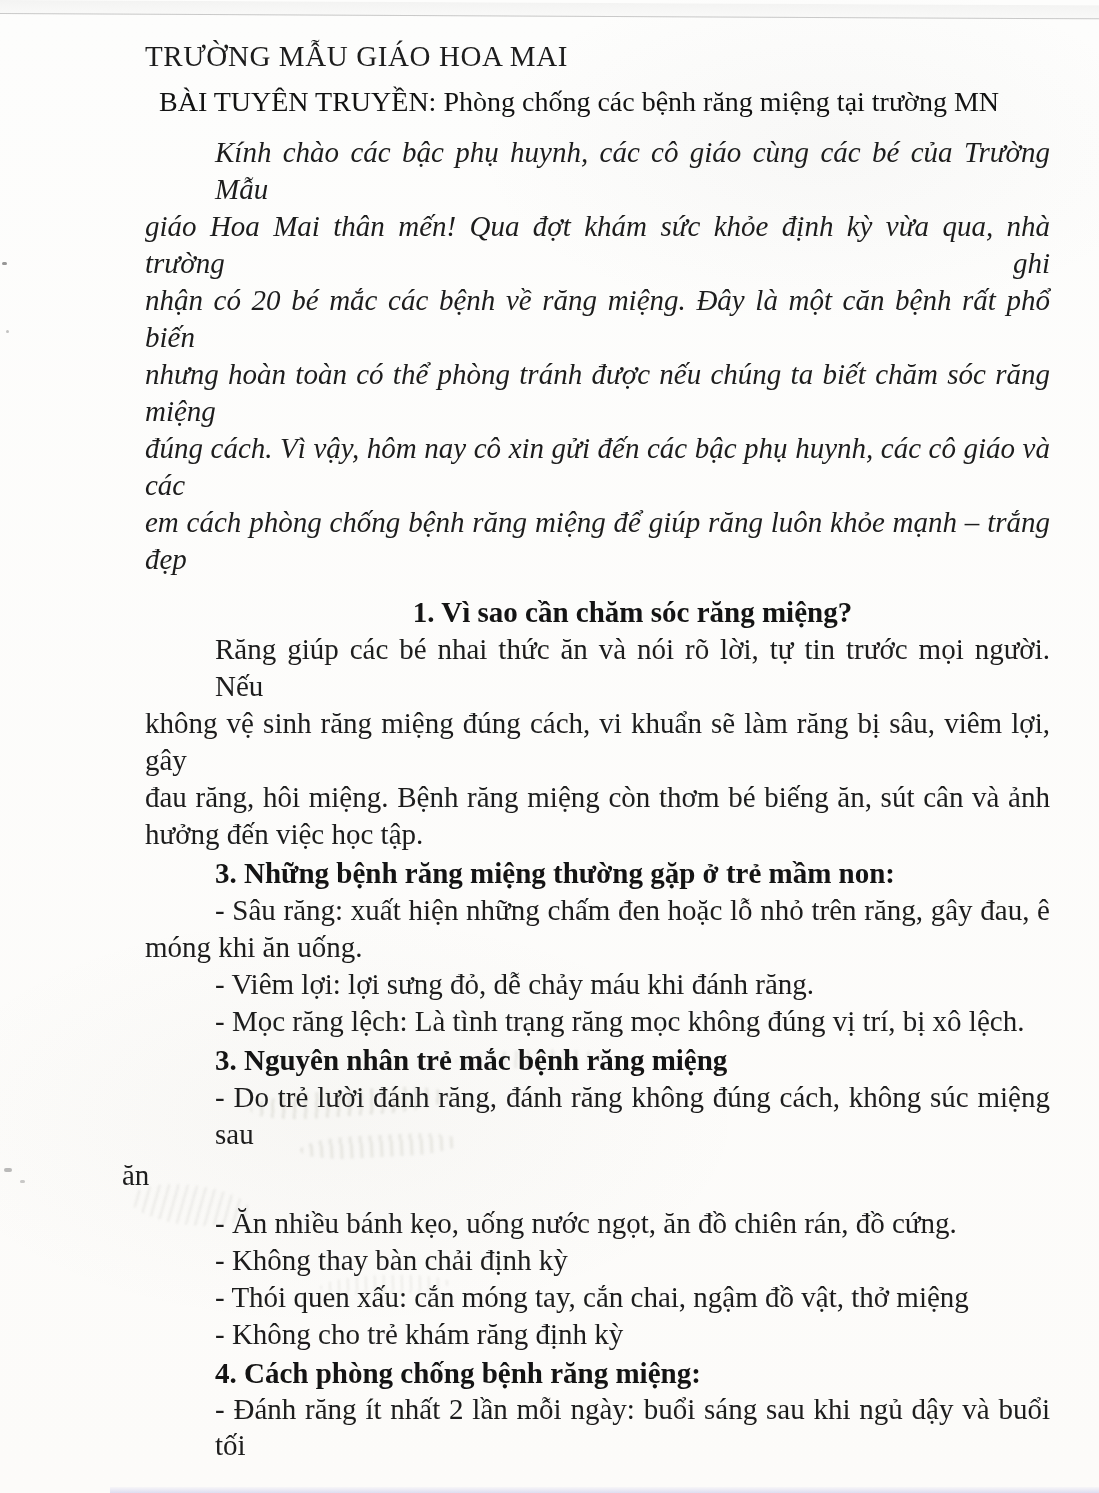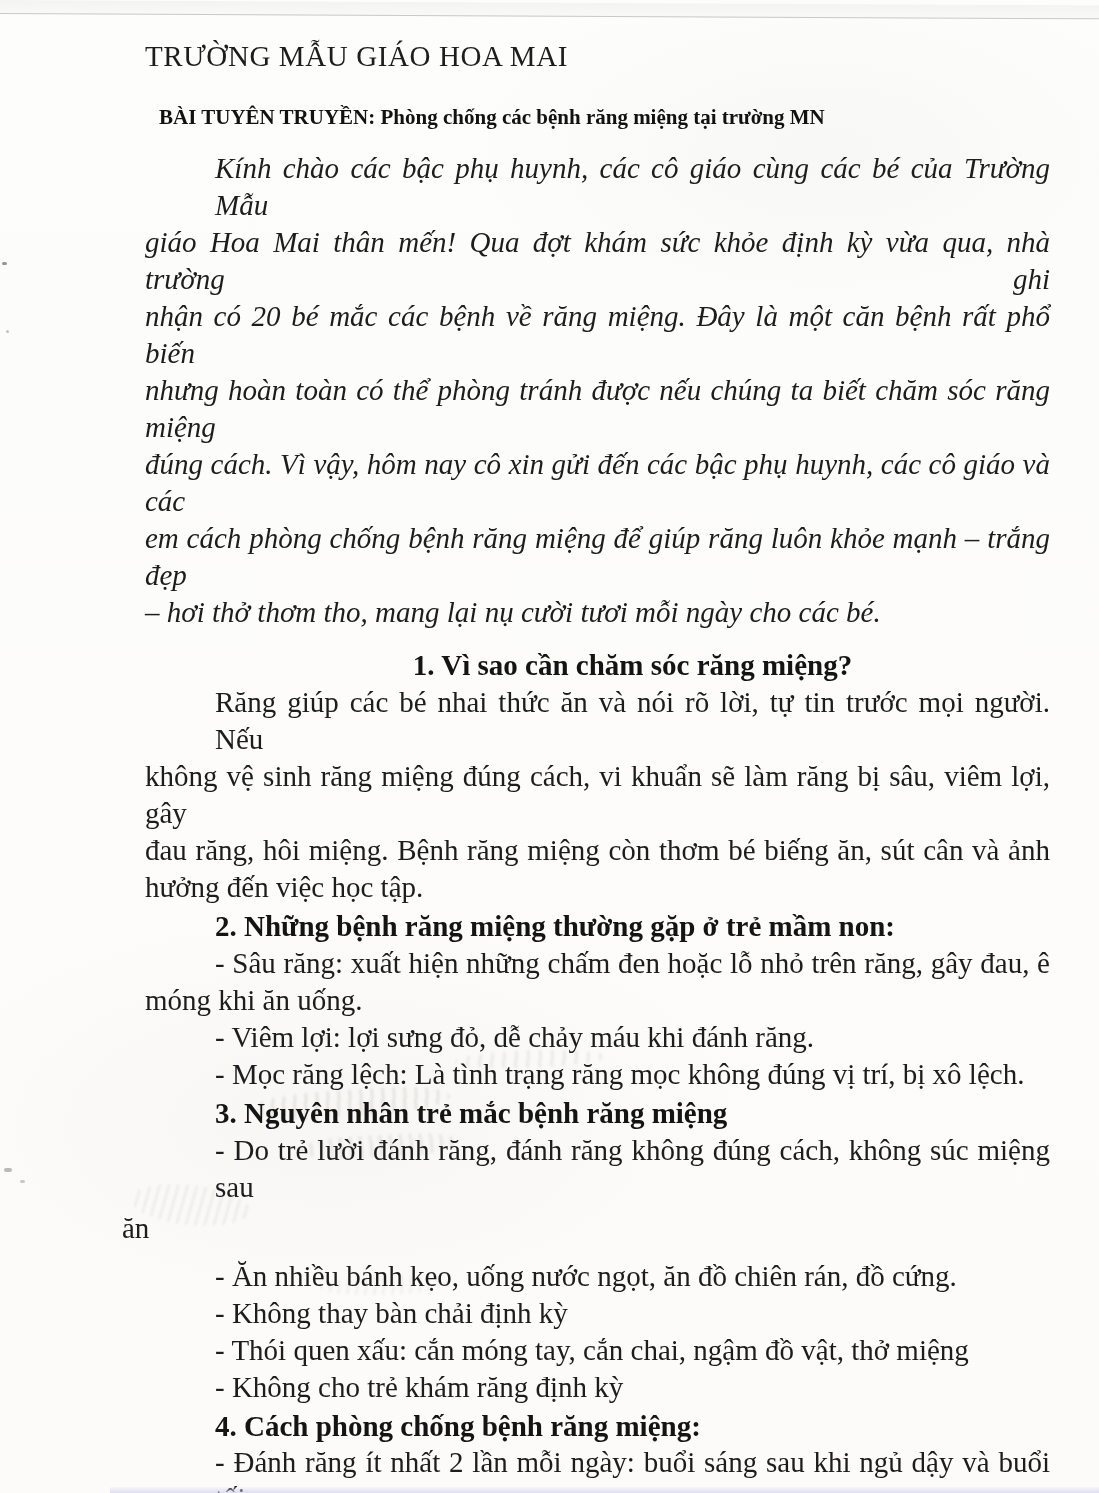--- a/index.html
+++ b/index.html
@@ -61,21 +61,21 @@
     width:905px;
     padding-top:38px;
     font-size:29px;
     line-height:37px;
   }
   .ln{white-space:normal;}
   .jl{text-align:justify;text-align-last:justify;}
   .ind{padding-left:70px;}
   .hd{font-weight:bold;padding-left:70px;color:#141414;}
   .school{letter-spacing:0.6px;}
-  .title{margin-top:24px;font-weight:bold;padding-left:14px;font-size:21px;color:#121212;}
+  .title{margin-top:8px;font-weight:normal;padding-left:14px;font-size:28px;color:#121212;}
   .intro{margin-top:14px;font-style:italic;}
   .sec1 .hd{margin-top:16px;text-align:center;}
   .sec2 .hd,.sec3 .hd,.sec4 .hd{margin-top:2px;}
   .an{margin-left:-23px;padding-left:0;margin-top:4px;margin-bottom:11px;}
   .sec4 .ln,.sec4 .hd{line-height:36px;}
 </style>
 </head>
 <body>
 
 <div class="page">
@@ -98,33 +98,32 @@
 
     <div class="ln title">BÀI TUYÊN TRUYỀN: Phòng chống các bệnh răng miệng tại trường MN</div>
 
     <div class="intro">
       <div class="ln jl ind">Kính chào các bậc phụ huynh, các cô giáo cùng các bé của Trường Mẫu</div>
       <div class="ln jl">giáo Hoa Mai thân mến! Qua đợt khám sức khỏe định kỳ vừa qua, nhà trường ghi</div>
       <div class="ln jl">nhận có 20 bé mắc các bệnh về răng miệng. Đây là một căn bệnh rất phổ biến</div>
       <div class="ln jl">nhưng hoàn toàn có thể phòng tránh được nếu chúng ta biết chăm sóc răng miệng</div>
       <div class="ln jl">đúng cách. Vì vậy, hôm nay cô xin gửi đến các bậc phụ huynh, các cô giáo và các</div>
       <div class="ln jl">em cách phòng chống bệnh răng miệng để giúp răng luôn khỏe mạnh – trắng đẹp</div>
-      <div class="ln">– hơi thở thơm tho, mang lại nụ cười tươi mỗi ngày cho các bé.</div>
     </div>
 
     <div class="sec1">
       <div class="ln hd">1. Vì sao cần chăm sóc răng miệng?</div>
       <div class="ln jl ind">Răng giúp các bé nhai thức ăn và nói rõ lời, tự tin trước mọi người. Nếu</div>
       <div class="ln jl">không vệ sinh răng miệng đúng cách, vi khuẩn sẽ làm răng bị sâu, viêm lợi, gây</div>
       <div class="ln jl">đau răng, hôi miệng. Bệnh răng miệng còn thơm bé biếng ăn, sút cân và ảnh</div>
       <div class="ln">hưởng đến việc học tập.</div>
     </div>
 
     <div class="sec2">
-      <div class="ln hd">2. Những bệnh răng miệng thường gặp ở trẻ mầm non:</div>
+      <div class="ln hd">3. Những bệnh răng miệng thường gặp ở trẻ mầm non:</div>
       <div class="ln jl ind">- Sâu răng: xuất hiện những chấm đen hoặc lỗ nhỏ trên răng, gây đau, ê</div>
       <div class="ln">móng khi ăn uống.</div>
       <div class="ln ind">- Viêm lợi: lợi sưng đỏ, dễ chảy máu khi đánh răng.</div>
       <div class="ln ind">- Mọc răng lệch: Là tình trạng răng mọc không đúng vị trí, bị xô lệch.</div>
     </div>
 
     <div class="sec3">
       <div class="ln hd">3. Nguyên nhân trẻ mắc bệnh răng miệng</div>
       <div class="ln jl ind">- Do trẻ lười đánh răng, đánh răng không đúng cách, không súc miệng sau</div>
       <div class="ln an">ăn</div>

